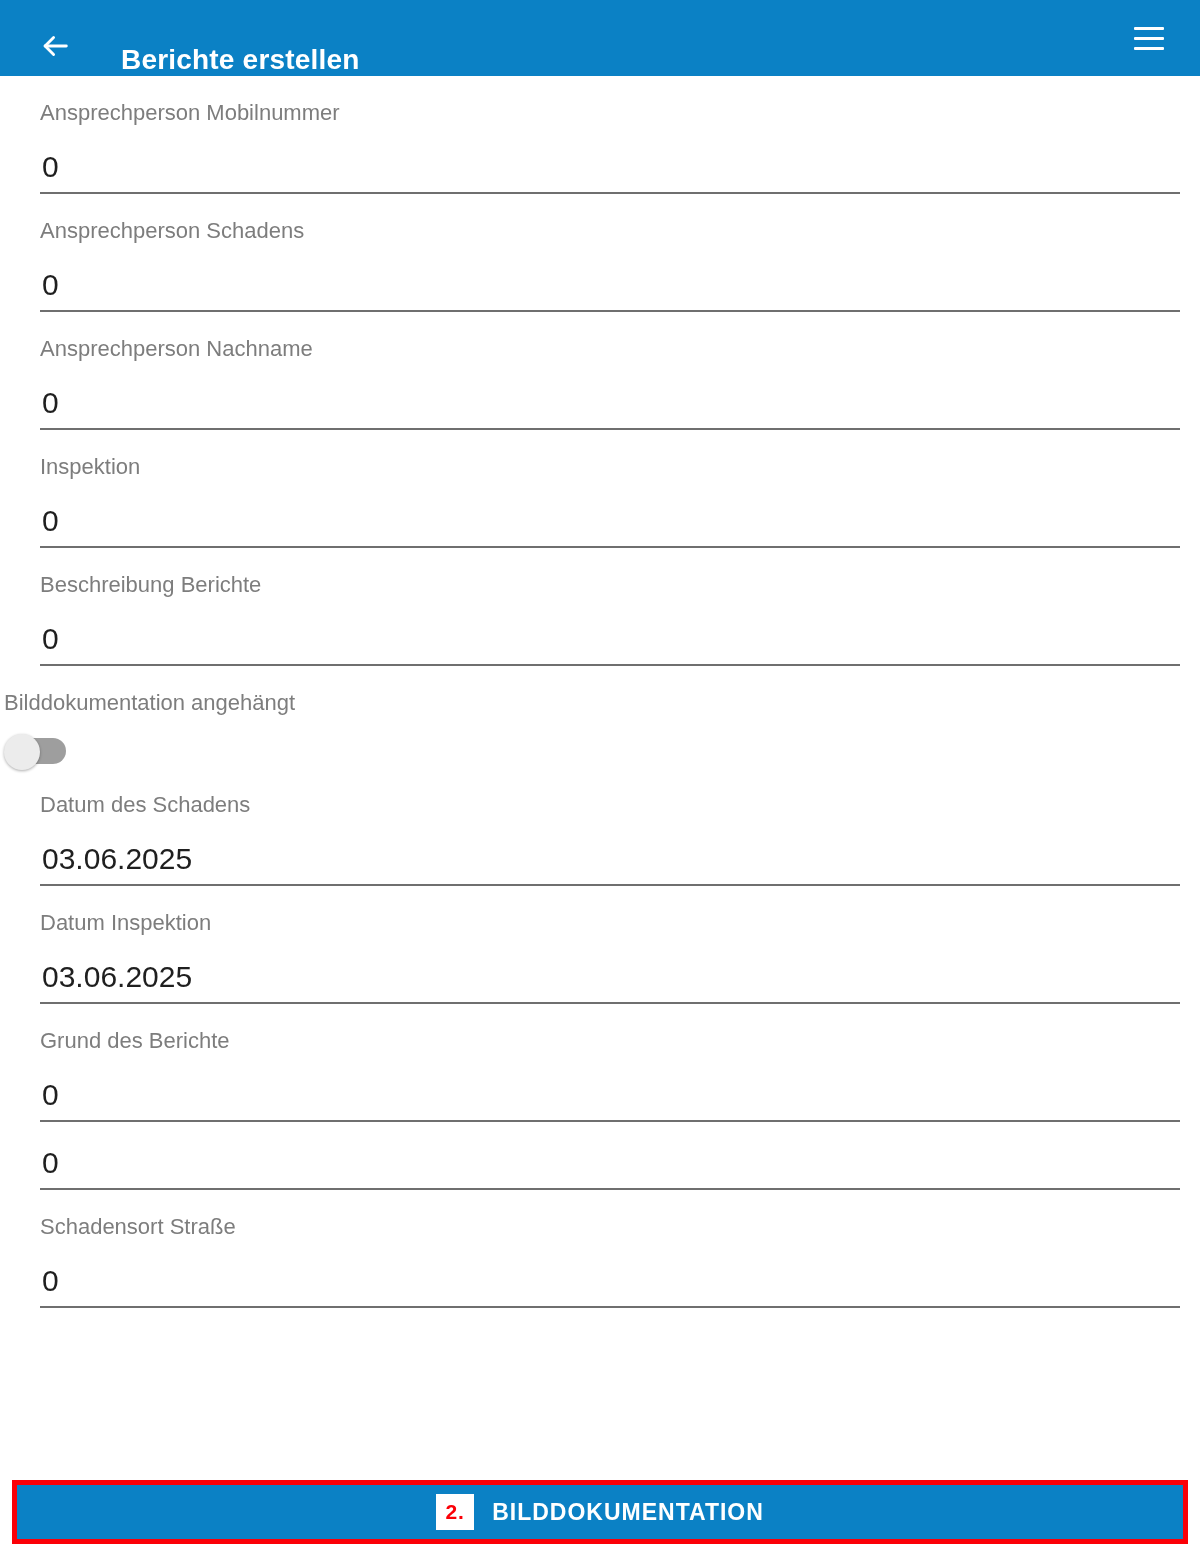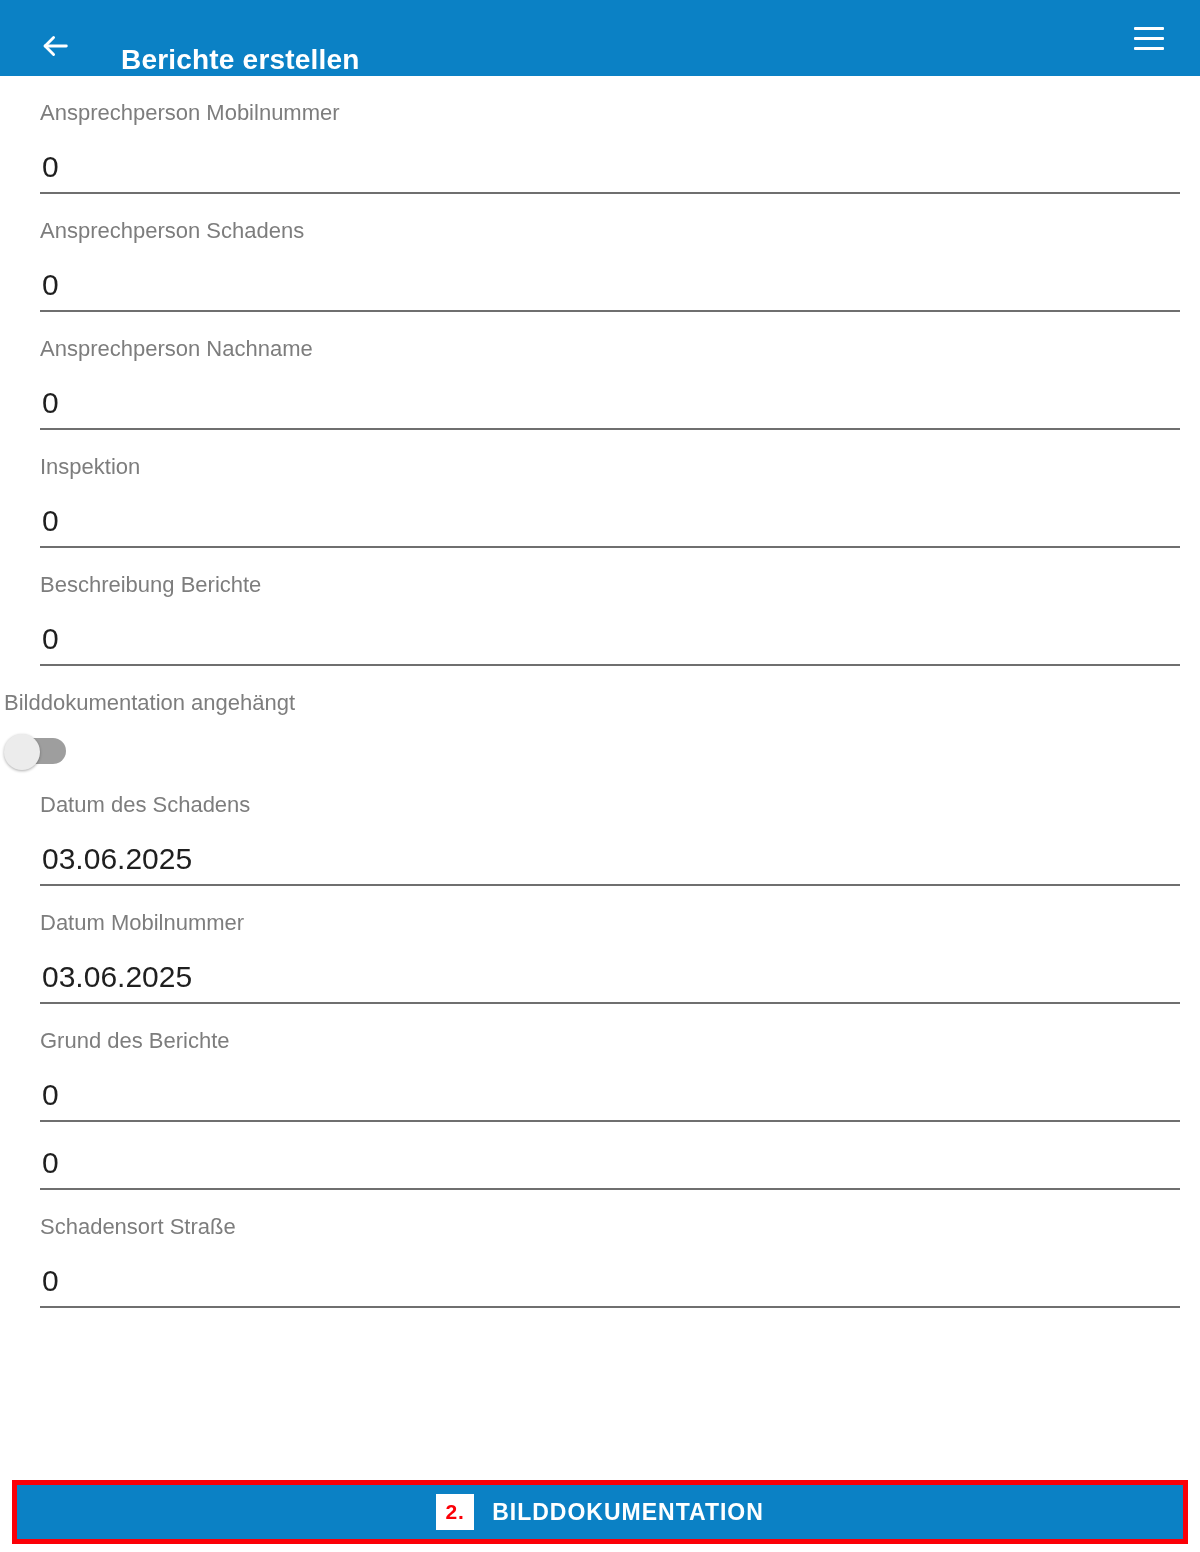--- a/index.html
+++ b/index.html
@@ -247,21 +247,21 @@
         </div>
       </div>
     </div>
 
     <div class="field">
       <div class="field-label">Datum des Schadens</div>
       <input class="field-input" type="text" value="03.06.2025" style="">
     </div>
 
     <div class="field">
-      <div class="field-label">Datum Mobilnummer</div>
+      <div class="field-label">Datum Inspektion</div>
       <input class="field-input" type="text" value="03.06.2025" style="">
     </div>
 
     <div class="field">
       <div class="field-label">Grund des Berichte</div>
       <input class="field-input" type="text" value="0" style="">
     </div>
 
     <div class="field">
       <input class="field-input" type="text" value="0" style="">

